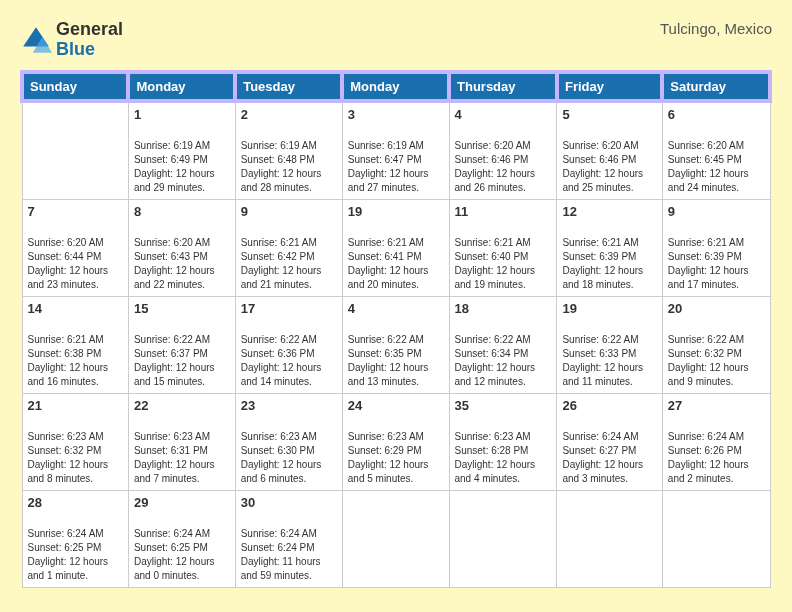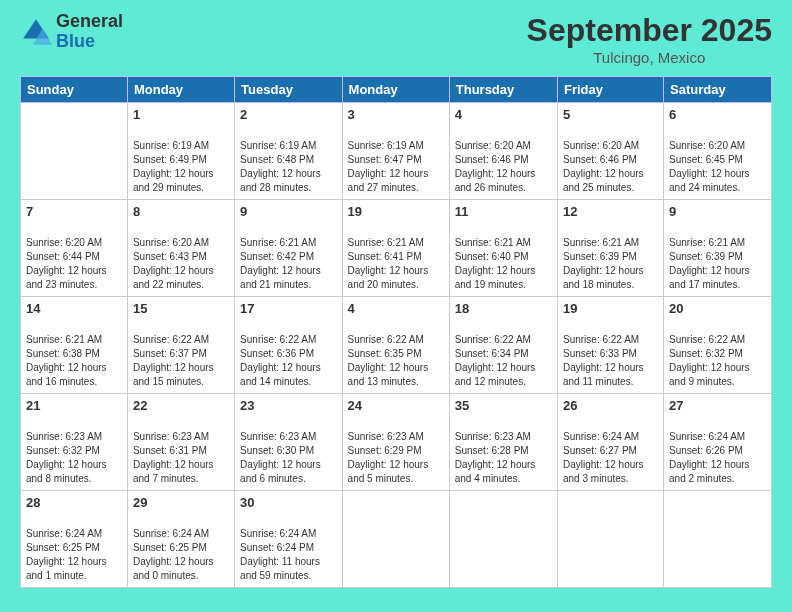--- a/index.html
+++ b/index.html
@@ -6,22 +6,22 @@
     body {
       font-family: Arial, sans-serif;
       background: #fff;
       width: 792px;
       min-height: 612px;
       padding: 0;
     }
     .page {
       width: 792px;
       min-height: 612px;
-      background: #5eead4;
-      padding: 12px 20px;
+      background: #fef9c3;
+      padding: 20px 20px;
     }
     .header {
       display: flex;
       justify-content: space-between;
       align-items: flex-start;
       margin-bottom: 10px;
     }
     .logo {
       display: flex;
       align-items: center;
@@ -64,21 +64,21 @@
       border-collapse: collapse;
       font-size: 11px;
     }
     .calendar thead th {
       background: #1a6faf;
       color: #fff;
       padding: 5px 6px;
       text-align: left;
       font-size: 13px;
       font-weight: bold;
-      border: 1px solid #c4b5fd;
+      border: 4px solid #c4b5fd;
     }
     .calendar tbody td {
       border: 1px solid #ccc;
       vertical-align: top;
       padding: 4px 5px;
       width: 113px;
       min-height: 80px;
       background: #fff;
     }
     .day-number {
@@ -109,21 +109,20 @@
       <svg class="logo-icon" viewBox="0 0 40 40">
         <polygon points="20,4 36,28 4,28" fill="#1a6faf"></polygon>
         <polygon points="28,16 40,36 16,36" fill="#4da6e8" opacity="0.7"></polygon>
       </svg>
       <div class="logo-text">
         <span class="logo-general">General</span>
         <span class="logo-blue">Blue</span>
       </div>
     </div>
     <div class="title-block">
-      <div class="month-title">September 2025</div>
       <div class="location">Tulcingo, Mexico</div>
     </div>
   </div>
 
   <table class="calendar">
     <thead>
       <tr>
       <th>Sunday</th>
           <th>Monday</th>
           <th>Tuesday</th>

